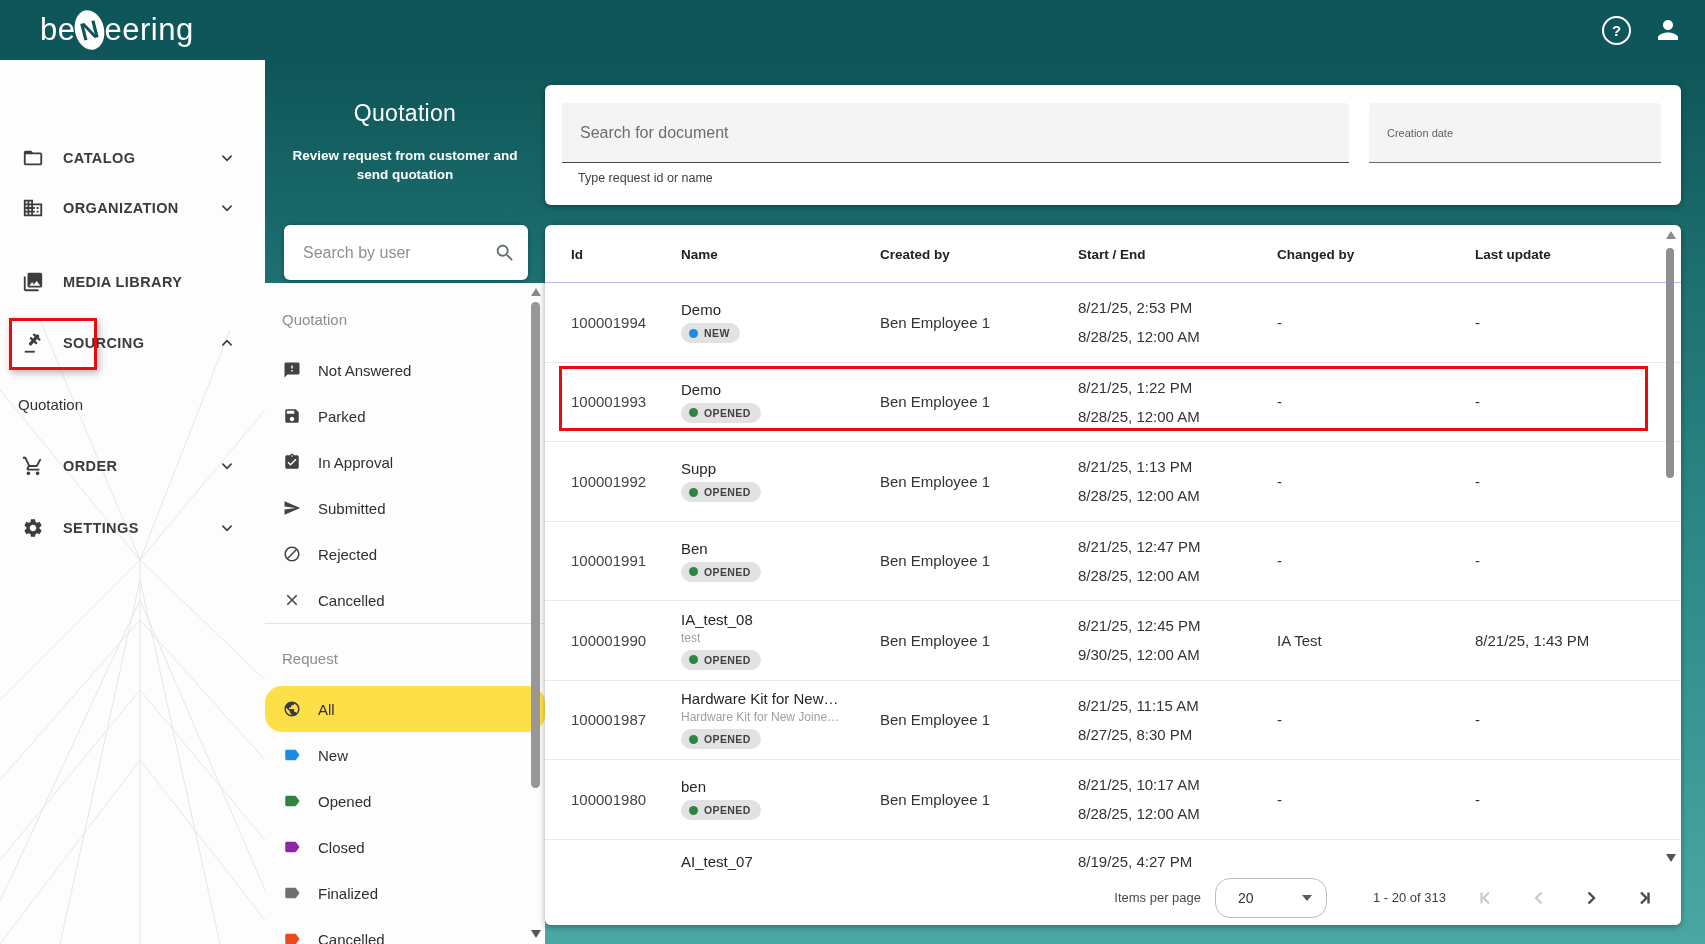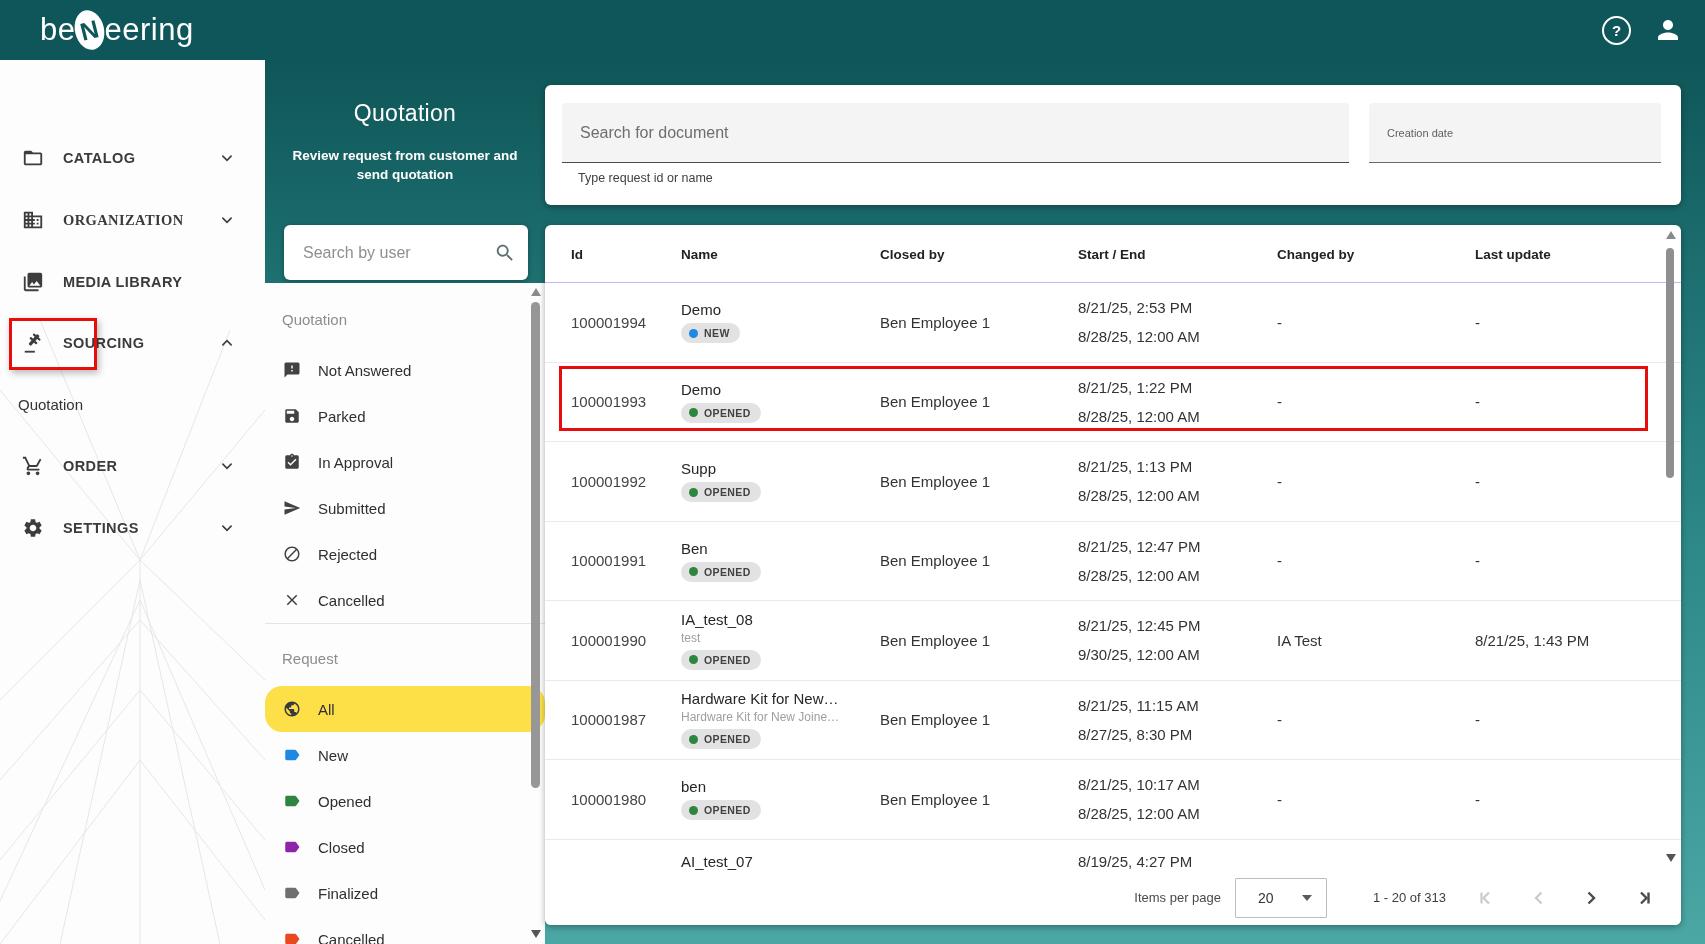--- a/index.html
+++ b/index.html
@@ -90,21 +90,21 @@
   
   .t-scroll-up{position:absolute;left:1121px;top:6px;width:0;height:0;border-left:5px solid transparent;
                border-right:5px solid transparent;border-bottom:8px solid #8a8a8a;}
   .t-scroll-thumb{position:absolute;left:1121px;top:23px;width:8px;height:230px;background:#8f8f8f;border-radius:4px;}
   .t-scroll-down{position:absolute;left:1121px;top:629px;width:0;height:0;border-left:5px solid transparent;
                  border-right:5px solid transparent;border-top:8px solid #555;}
   
   .paginator{position:absolute;left:0;top:645px;width:1136px;height:55px;background:#fff;display:flex;
              align-items:center;justify-content:flex-end;padding-right:26px;box-sizing:border-box;}
   .pg-label{font-size:13px;color:#4a4a4a;}
-  .pg-select{margin-left:14px;width:92px;height:40px;border:1px solid #bdbdbd;border-radius:1px;display:flex;
+  .pg-select{margin-left:14px;width:112px;height:40px;border:1px solid #bdbdbd;border-radius:15px;display:flex;
              align-items:center;box-sizing:border-box;cursor:pointer;position:relative;}
   .pg-size{margin-left:22px;font-size:14px;color:#333;}
   .pg-caret{position:absolute;right:14px;width:0;height:0;border-left:5px solid transparent;
             border-right:5px solid transparent;border-top:6px solid #5a5a5a;}
   .pg-range{margin-left:46px;font-size:13px;color:#3d3d3d;min-width:78px;text-align:left;}
   .pg-nav{margin-left:24px;display:flex;gap:28px;}
   .pg-btn{width:24px;height:24px;cursor:pointer;}
   .pg-btn.disabled{cursor:default;}
   
   .annotation{position:absolute;border:3px solid #e70d0d;box-sizing:border-box;z-index:30;pointer-events:none;}
@@ -155,21 +155,21 @@
     <div id="sidebar-nav">
         <div class="nav-item" style="top: 70px;">
           <span class="nav-ico"><svg viewBox="0 0 24 24" fill="currentColor">
               <path d="M20 6h-8l-2-2H4c-1.1 0-1.99.9-1.99 2L2 18c0 1.1.9 2 2 2h16c1.1 0 2-.9 2-2V8c0-1.1-.9-2-2-2zm0 12H4V8h16v10z"></path>
             </svg></span>
           <span class="nav-label">CATALOG</span>
           <span class="nav-chev"><svg viewBox="0 0 24 24" fill="none" stroke="currentColor" stroke-width="2.2" stroke-linecap="round">
               <path d="M6.5 9.5 12 15l5.5-5.5"></path>
             </svg></span>
         </div>
-        <div class="nav-item" style="top: 132px; font-family: Liberation Serif, serif;">
+        <div class="nav-item" style="top: 120px;">
           <span class="nav-ico"><svg viewBox="0 0 24 24" fill="currentColor">
               <path d="M12 7V3H2v18h20V7H12zM6 19H4v-2h2v2zm0-4H4v-2h2v2zm0-4H4V9h2v2zm0-4H4V5h2v2zm4 12H8v-2h2v2zm0-4H8v-2h2v2zm0-4H8V9h2v2zm0-4H8V5h2v2zm10 12h-8v-2h2v-2h-2v-2h2v-2h-2V9h8v10zm-2-8h-2v2h2v-2zm0 4h-2v2h2v-2z"></path>
             </svg></span>
           <span class="nav-label">ORGANIZATION</span>
           <span class="nav-chev"><svg viewBox="0 0 24 24" fill="none" stroke="currentColor" stroke-width="2.2" stroke-linecap="round">
               <path d="M6.5 9.5 12 15l5.5-5.5"></path>
             </svg></span>
         </div>
         <div class="nav-item" style="top: 194px; text-decoration: underline;">
           <span class="nav-ico"><svg viewBox="0 0 24 24" fill="currentColor">
@@ -316,21 +316,21 @@
     <div class="doc-helper">Type request id or name</div>
     <div class="date-input">
       <input type="text" placeholder="Creation date" style="">
     </div>
   </div>
 
   <div class="table-card">
     <div class="thead" id="thead">
         <div class="th" style="left: 26px;">Id</div>
         <div class="th" style="left: 136px;">Name</div>
-        <div class="th" style="left: 335px;">Closed by</div>
+        <div class="th" style="left: 335px;">Created by</div>
         <div class="th" style="left: 533px;">Start / End</div>
         <div class="th" style="left: 732px;">Changed by</div>
         <div class="th" style="left: 930px;">Last update</div>
       </div>
     <div class="rows-wrap" id="rows-wrap">
         <div class="trow">
           <div class="cell c-id">
             <span>100001994</span>
           </div>
           <div class="cell c-name">

